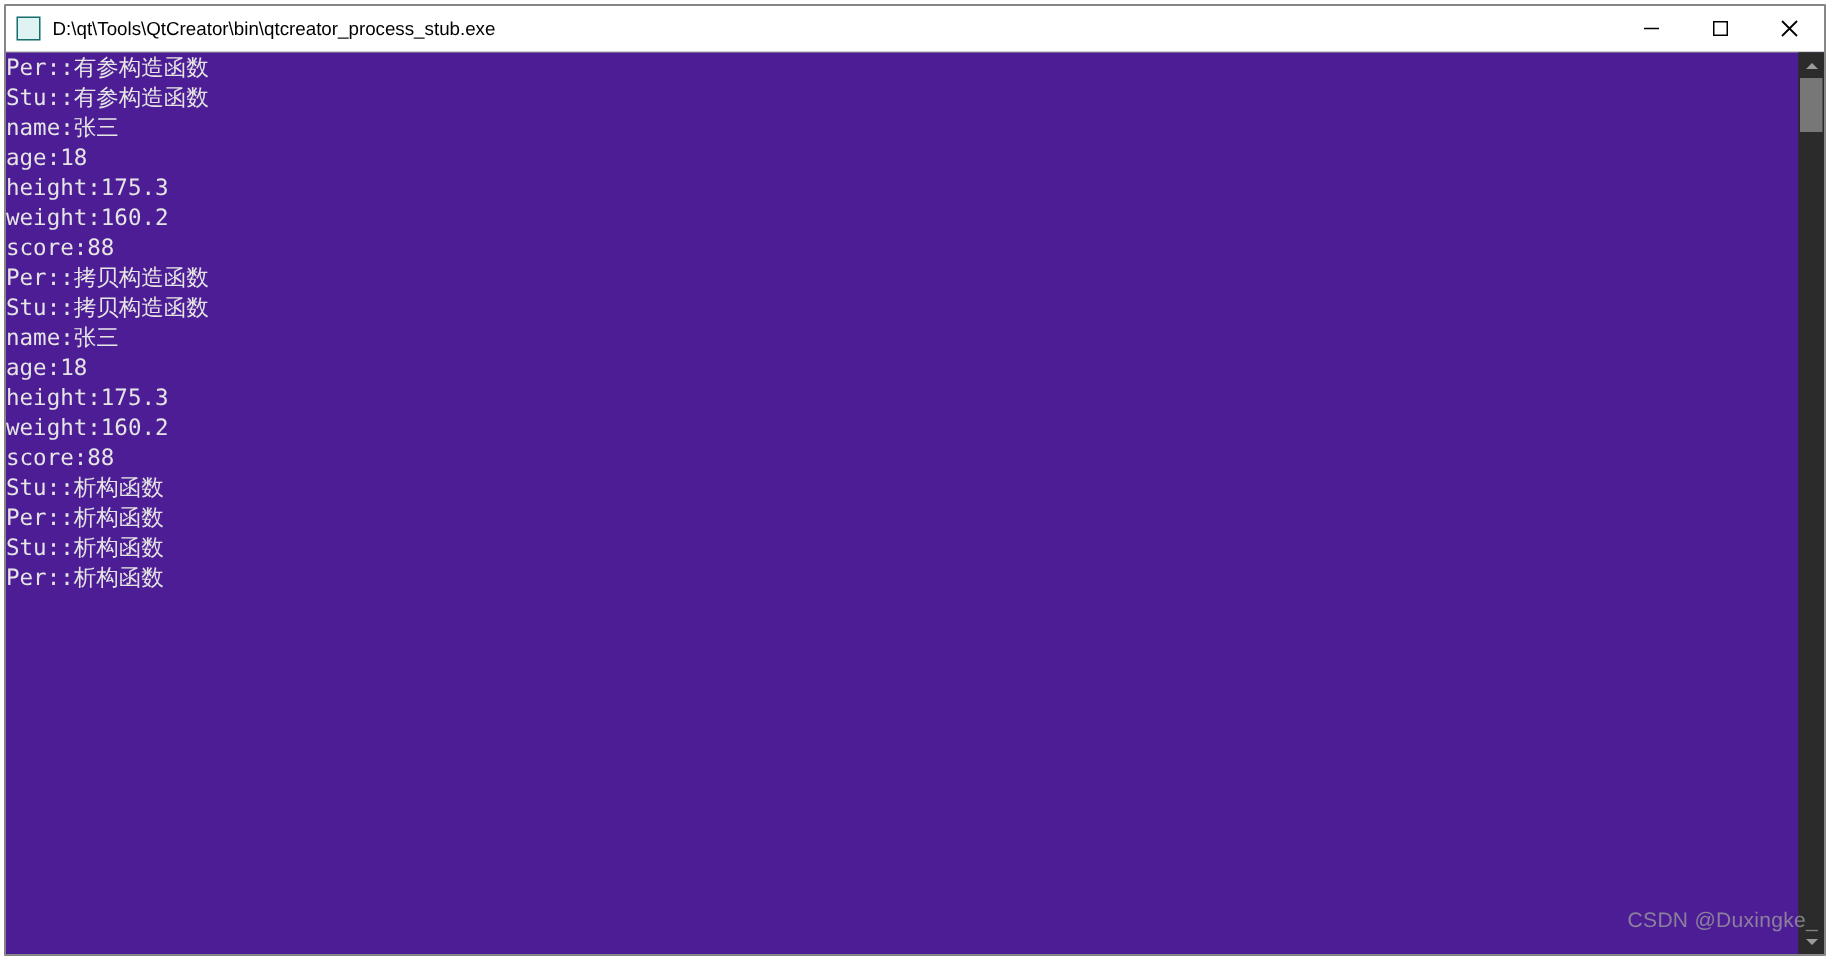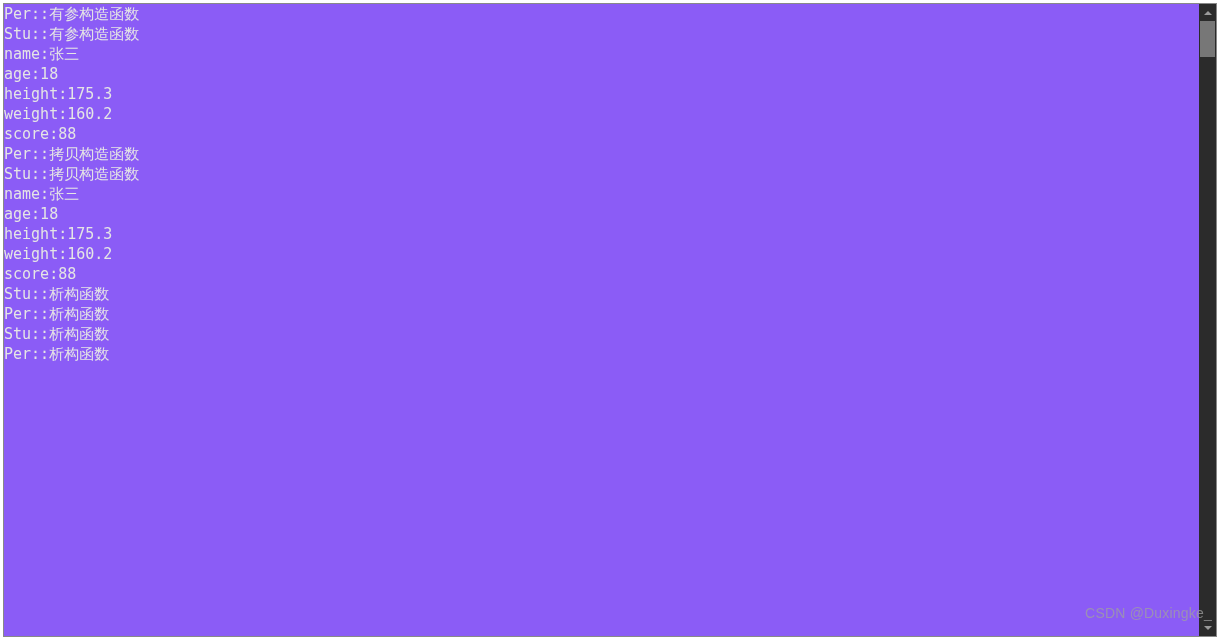--- a/index.html
+++ b/index.html
@@ -58,21 +58,21 @@
     align-items: center;
     justify-content: center;
     color: #000;
   }
   .win-btn svg { width: 10px; height: 10px; }
   .win-btn.close svg { width: 12px; height: 12px; }
 
   .client {
     flex: 1 1 auto;
     display: flex;
-    background: #8b5cf6;
+    background: #4c1d95;
     min-height: 0;
     gap: 36px;
   }
   .console {
     flex: 1 1 auto;
     color: #e5e5e5;
     font-family: "NSimSun", "SimSun", "Consolas", monospace;
     font-size: 15px;
     line-height: 20px;
     padding: 0 0 0 0;
@@ -116,20 +116,41 @@
     letter-spacing: 0.2px;
     font-family: "Segoe UI", sans-serif;
     pointer-events: none;
   }
 </style>
 </head>
 <body>
 
 <div class="window">
 
+  <div class="titlebar">
+    <div class="app-icon"></div>
+    <div class="title-text">D:\qt\Tools\QtCreator\bin\qtcreator_process_stub.exe</div>
+    <div class="win-controls">
+      <div class="win-btn">
+        <svg viewBox="0 0 10 10">
+            <path d="M0 5 H10" stroke="#000" stroke-width="1"></path>
+          </svg>
+      </div>
+      <div class="win-btn">
+        <svg viewBox="0 0 10 10">
+            <rect x="0.5" y="0.5" width="9" height="9" fill="none" stroke="#000" stroke-width="1"></rect>
+          </svg>
+      </div>
+      <div class="win-btn close">
+        <svg viewBox="0 0 12 12">
+            <path d="M1 1 L11 11 M11 1 L1 11" stroke="#000" stroke-width="1.2"></path>
+          </svg>
+      </div>
+    </div>
+  </div>
 
   <div class="client">
     <div class="console" id="console"><div class="line">Per::有参构造函数</div><div class="line">Stu::有参构造函数</div><div class="line">name:张三</div><div class="line">age:18</div><div class="line">height:175.3</div><div class="line">weight:160.2</div><div class="line">score:88</div><div class="line">Per::拷贝构造函数</div><div class="line">Stu::拷贝构造函数</div><div class="line">name:张三</div><div class="line">age:18</div><div class="line">height:175.3</div><div class="line">weight:160.2</div><div class="line">score:88</div><div class="line">Stu::析构函数</div><div class="line">Per::析构函数</div><div class="line">Stu::析构函数</div><div class="line">Per::析构函数</div></div>
     <div class="scrollbar">
       <div class="sb-btn">
         <svg viewBox="0 0 8 8">
             <path d="M0 6 L4 2 L8 6 Z"></path>
           </svg>
       </div>
       <div class="sb-track">

